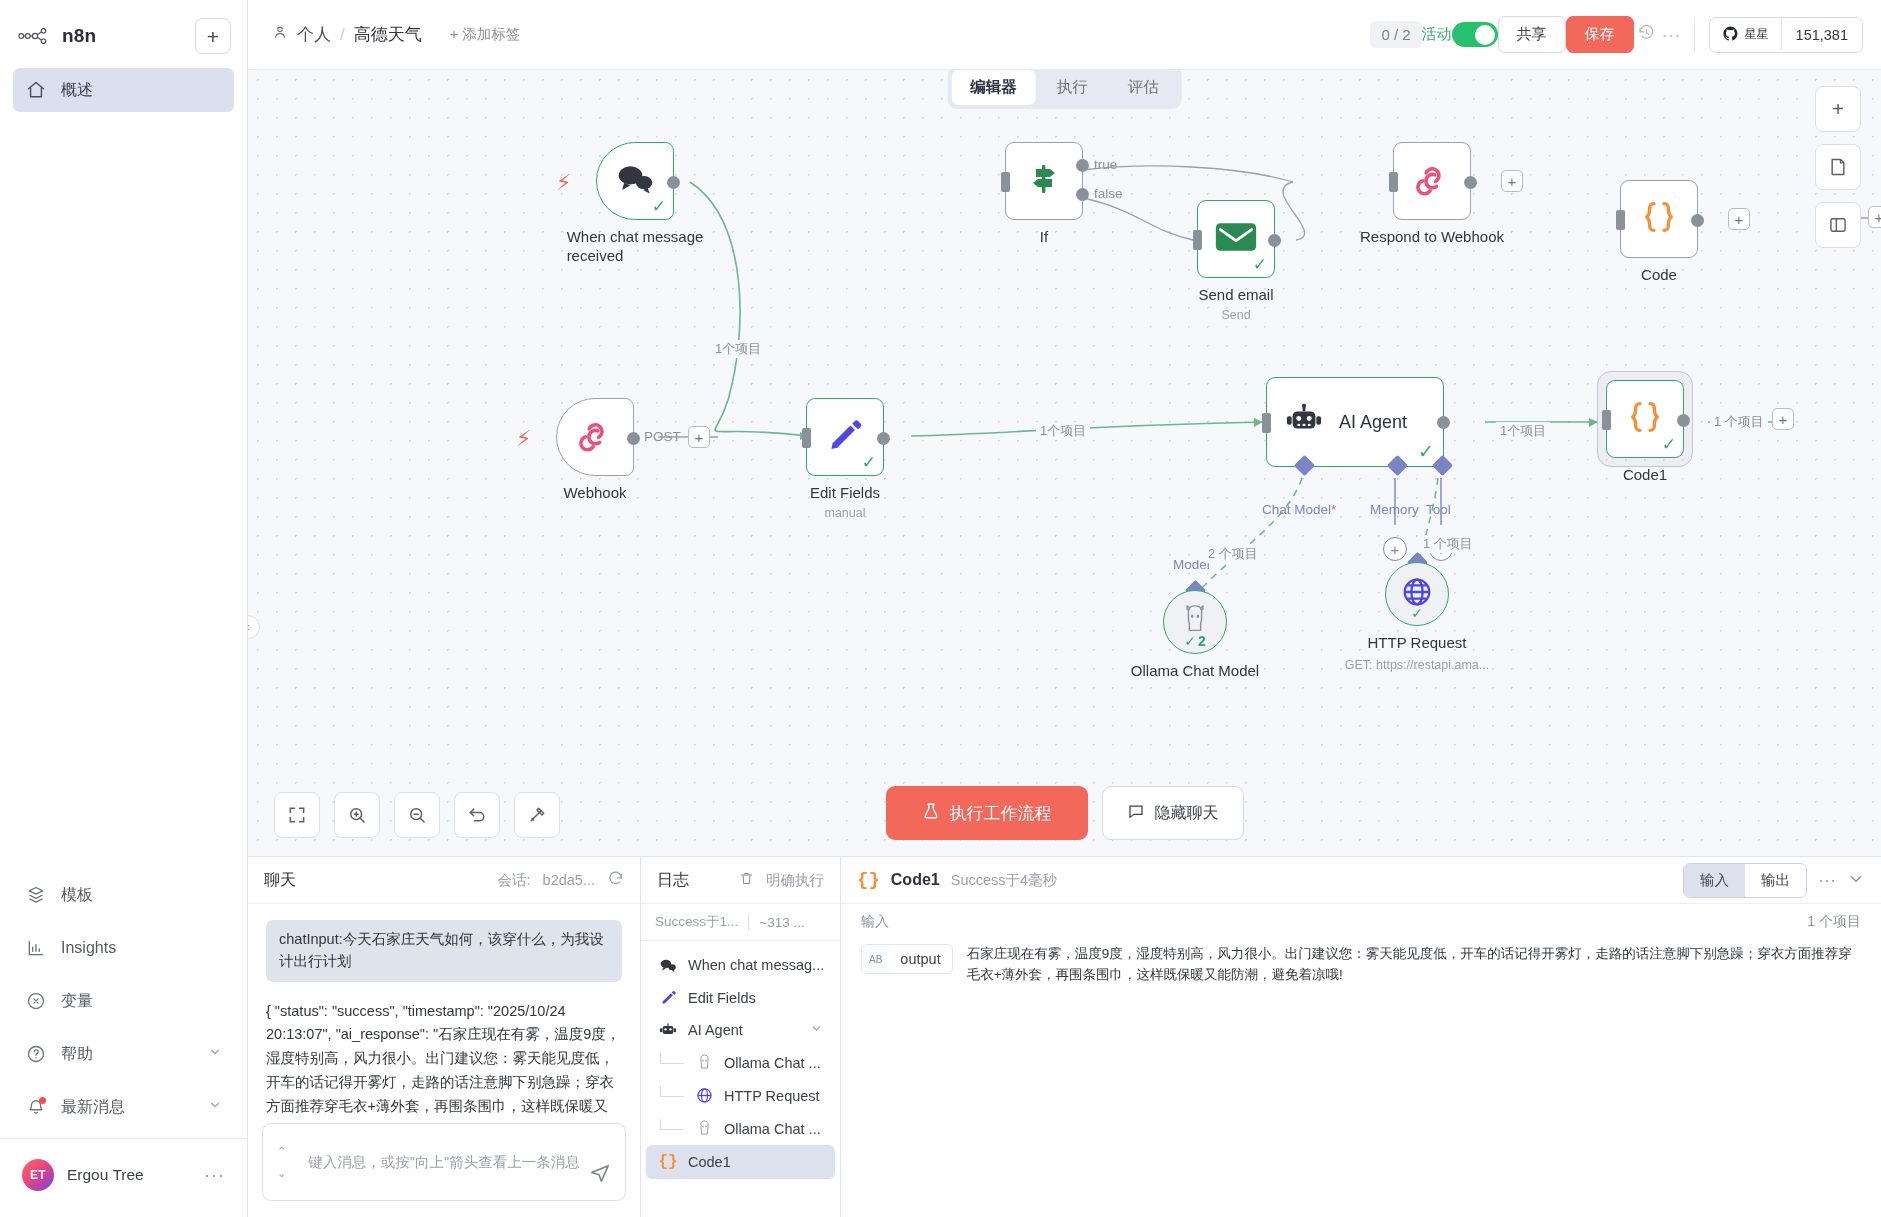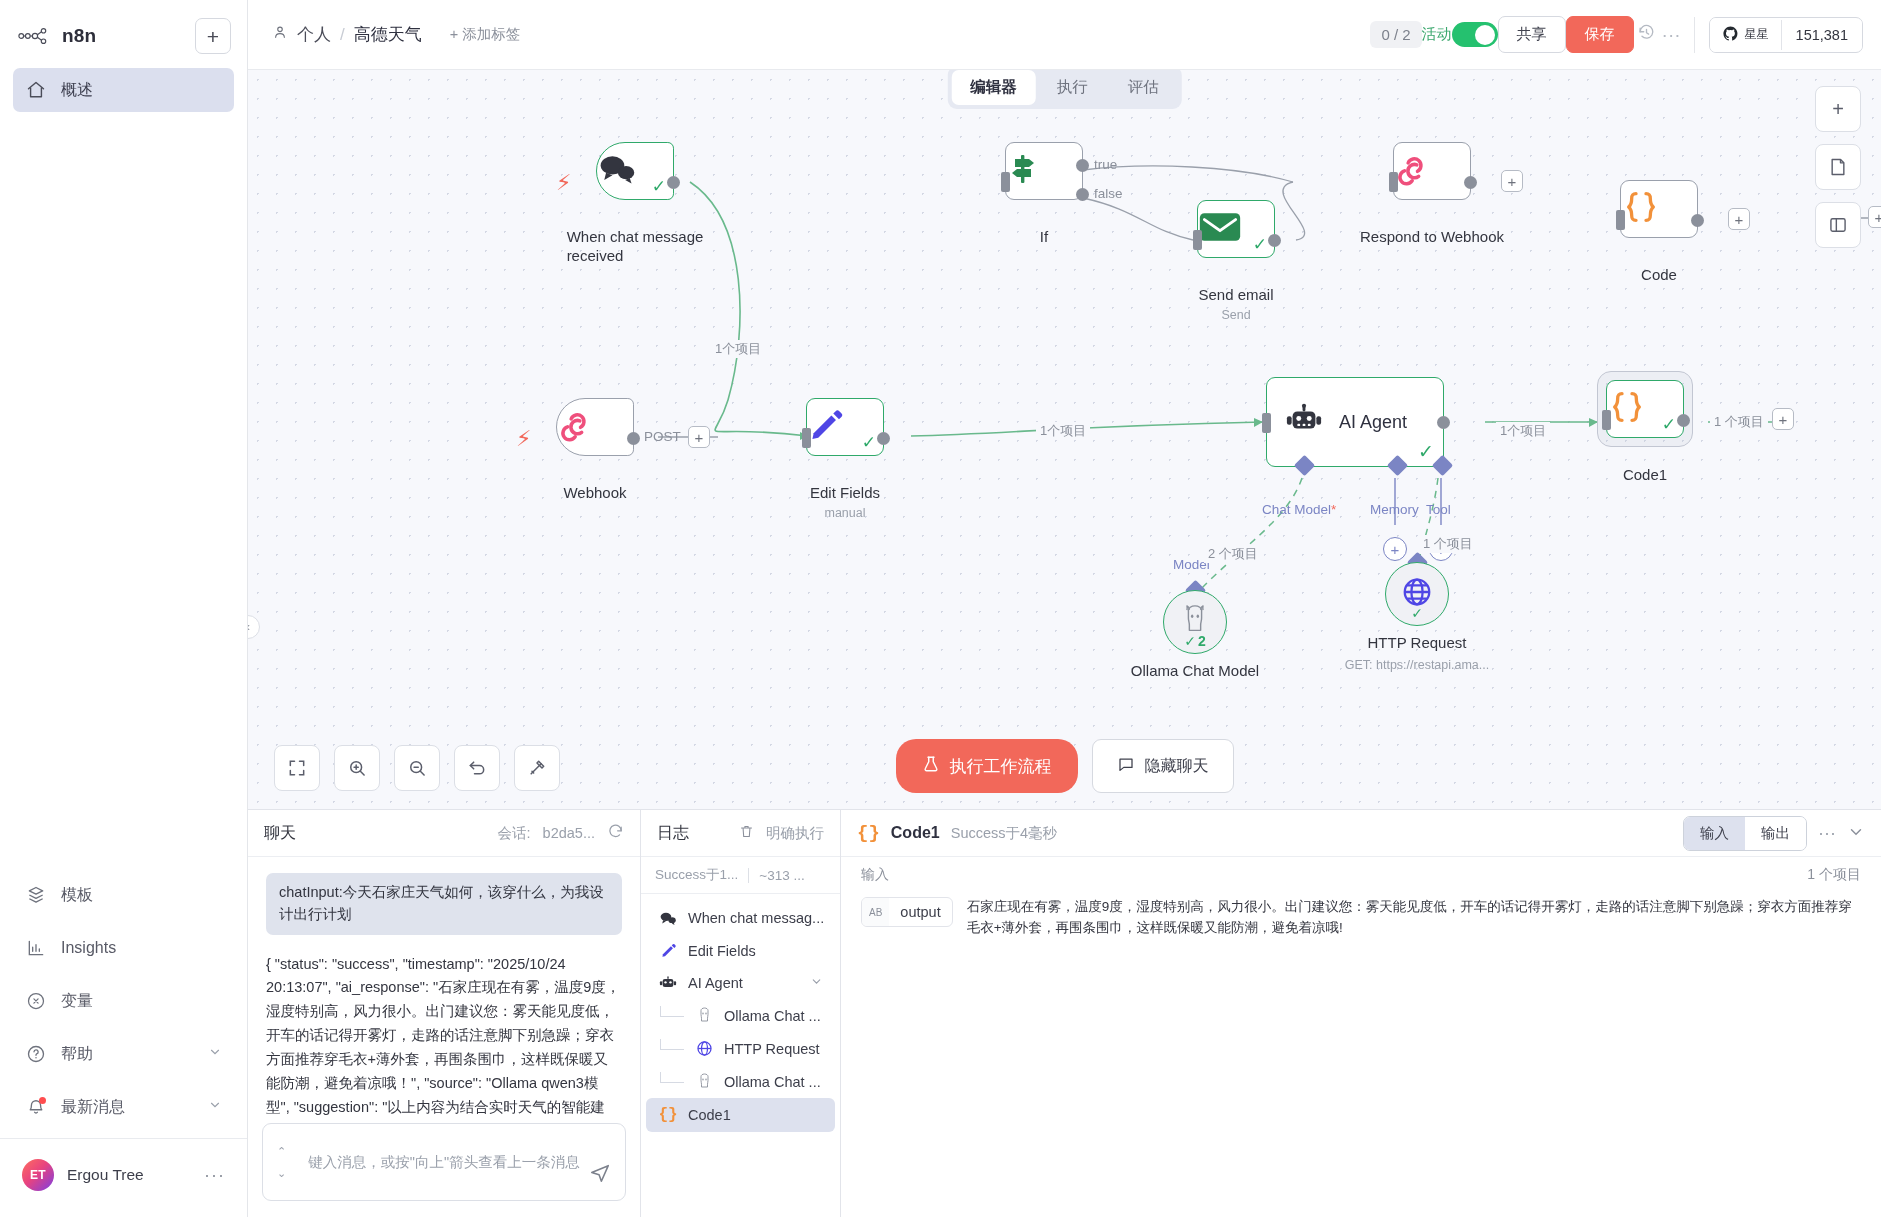--- a/index.html
+++ b/index.html
@@ -96,23 +96,23 @@
 
   
   .canvas-wrap { flex: 1; position: relative; min-height: 0; }
   .canvas {
     position: absolute; inset: 0; background-color: #f7f8fc;
     background-image: radial-gradient(#d4d8e4 1px, transparent 1px);
     background-size: 19px 19px; overflow: hidden;
   }
   .node { position: absolute; }
   .nbox {
-    width: 78px; height: 58px; background: #fff; border: 1.6px solid #9aa0ac;
+    width: 78px; height: 78px; background: #fff; border: 1.6px solid #9aa0ac;
     border-radius: 9px; position: relative;
-    display: flex; align-items: center; justify-content: flex-start;
+    display: flex; align-items: center; justify-content: center;
   }
   .nbox.green { border-color: #2fa96a; }
   .nbox.trigger { border-radius: 42px 9px 9px 42px; }
   .nbox.wide { width: 178px; justify-content: flex-start; padding-left: 18px; gap: 16px; }
   .nlabel {
     position: absolute; top: 86px; left: 50%; transform: translateX(-50%);
     font-size: 15px; color: #33353f; white-space: nowrap; text-align: left; line-height: 1.25;
   }
   .nsub {
     position: absolute; left: 50%; transform: translateX(-50%);
@@ -155,42 +155,42 @@
   .canvas-tools { position: absolute; left: 26px; bottom: 18px; display: flex; gap: 14px; z-index: 12; }
   .ctool {
     width: 46px; height: 46px; border: 1px solid #dcdfe6; background: #fff; border-radius: 8px;
     display: flex; align-items: center; justify-content: center; color: #5b5e6b; cursor: pointer;
   }
   .run-row {
     position: absolute; left: 50%; transform: translateX(-50%); bottom: 16px;
     display: flex; gap: 14px; z-index: 12;
   }
   .run-btn {
-    background: #f2685a; color: #fff; border: none; border-radius: 20px;
-    padding: 15px 26px; font-size: 17px; display: flex; align-items: center; gap: 10px; cursor: pointer;
+    background: #f2685a; color: #fff; border: none; border-radius: 9px;
+    padding: 15px 36px; font-size: 17px; display: flex; align-items: center; gap: 10px; cursor: pointer;
     font-family: inherit;
   }
   .hide-chat-btn {
     background: #fff; border: 1px solid #d6d9e0; border-radius: 9px; padding: 15px 24px;
     font-size: 16px; color: #3f414d; display: flex; align-items: center; gap: 10px; cursor: pointer;
     font-family: inherit;
   }
   .side-tools { position: absolute; right: 20px; top: 16px; display: flex; flex-direction: column; gap: 12px; z-index: 12; }
   .stool {
     width: 46px; height: 46px; border: 1px solid #dcdfe6; background: #fff; border-radius: 8px;
     display: flex; align-items: center; justify-content: center; color: #5b5e6b; cursor: pointer; font-size: 20px;
   }
   .collapse-handle {
     position: absolute; left: -12px; top: 50%; width: 24px; height: 24px; border-radius: 50%;
     background: #fff; border: 1px solid #dcdfe6; display: flex; align-items: center; justify-content: center;
     color: #8b909b; font-size: 12px; cursor: pointer; z-index: 14;
   }
 
   
-  .bottom { height: 408px; flex: none; display: flex; border-top: 1px solid #e2e4ea; background: #fff; }
+  .bottom { height: 361px; flex: none; display: flex; border-top: 1px solid #e2e4ea; background: #fff; }
   .panel { display: flex; flex-direction: column; min-width: 0; }
   .panel-head {
     height: 47px; flex: none; display: flex; align-items: center; gap: 10px;
     padding: 0 16px; border-bottom: 1px solid #eceef2;
   }
   .panel-title { font-size: 16px; color: #33353f; }
   .panel-head .right { margin-left: auto; display: flex; align-items: center; gap: 12px; }
   .muted { color: #9aa0ab; font-size: 14.5px; }
 
   

